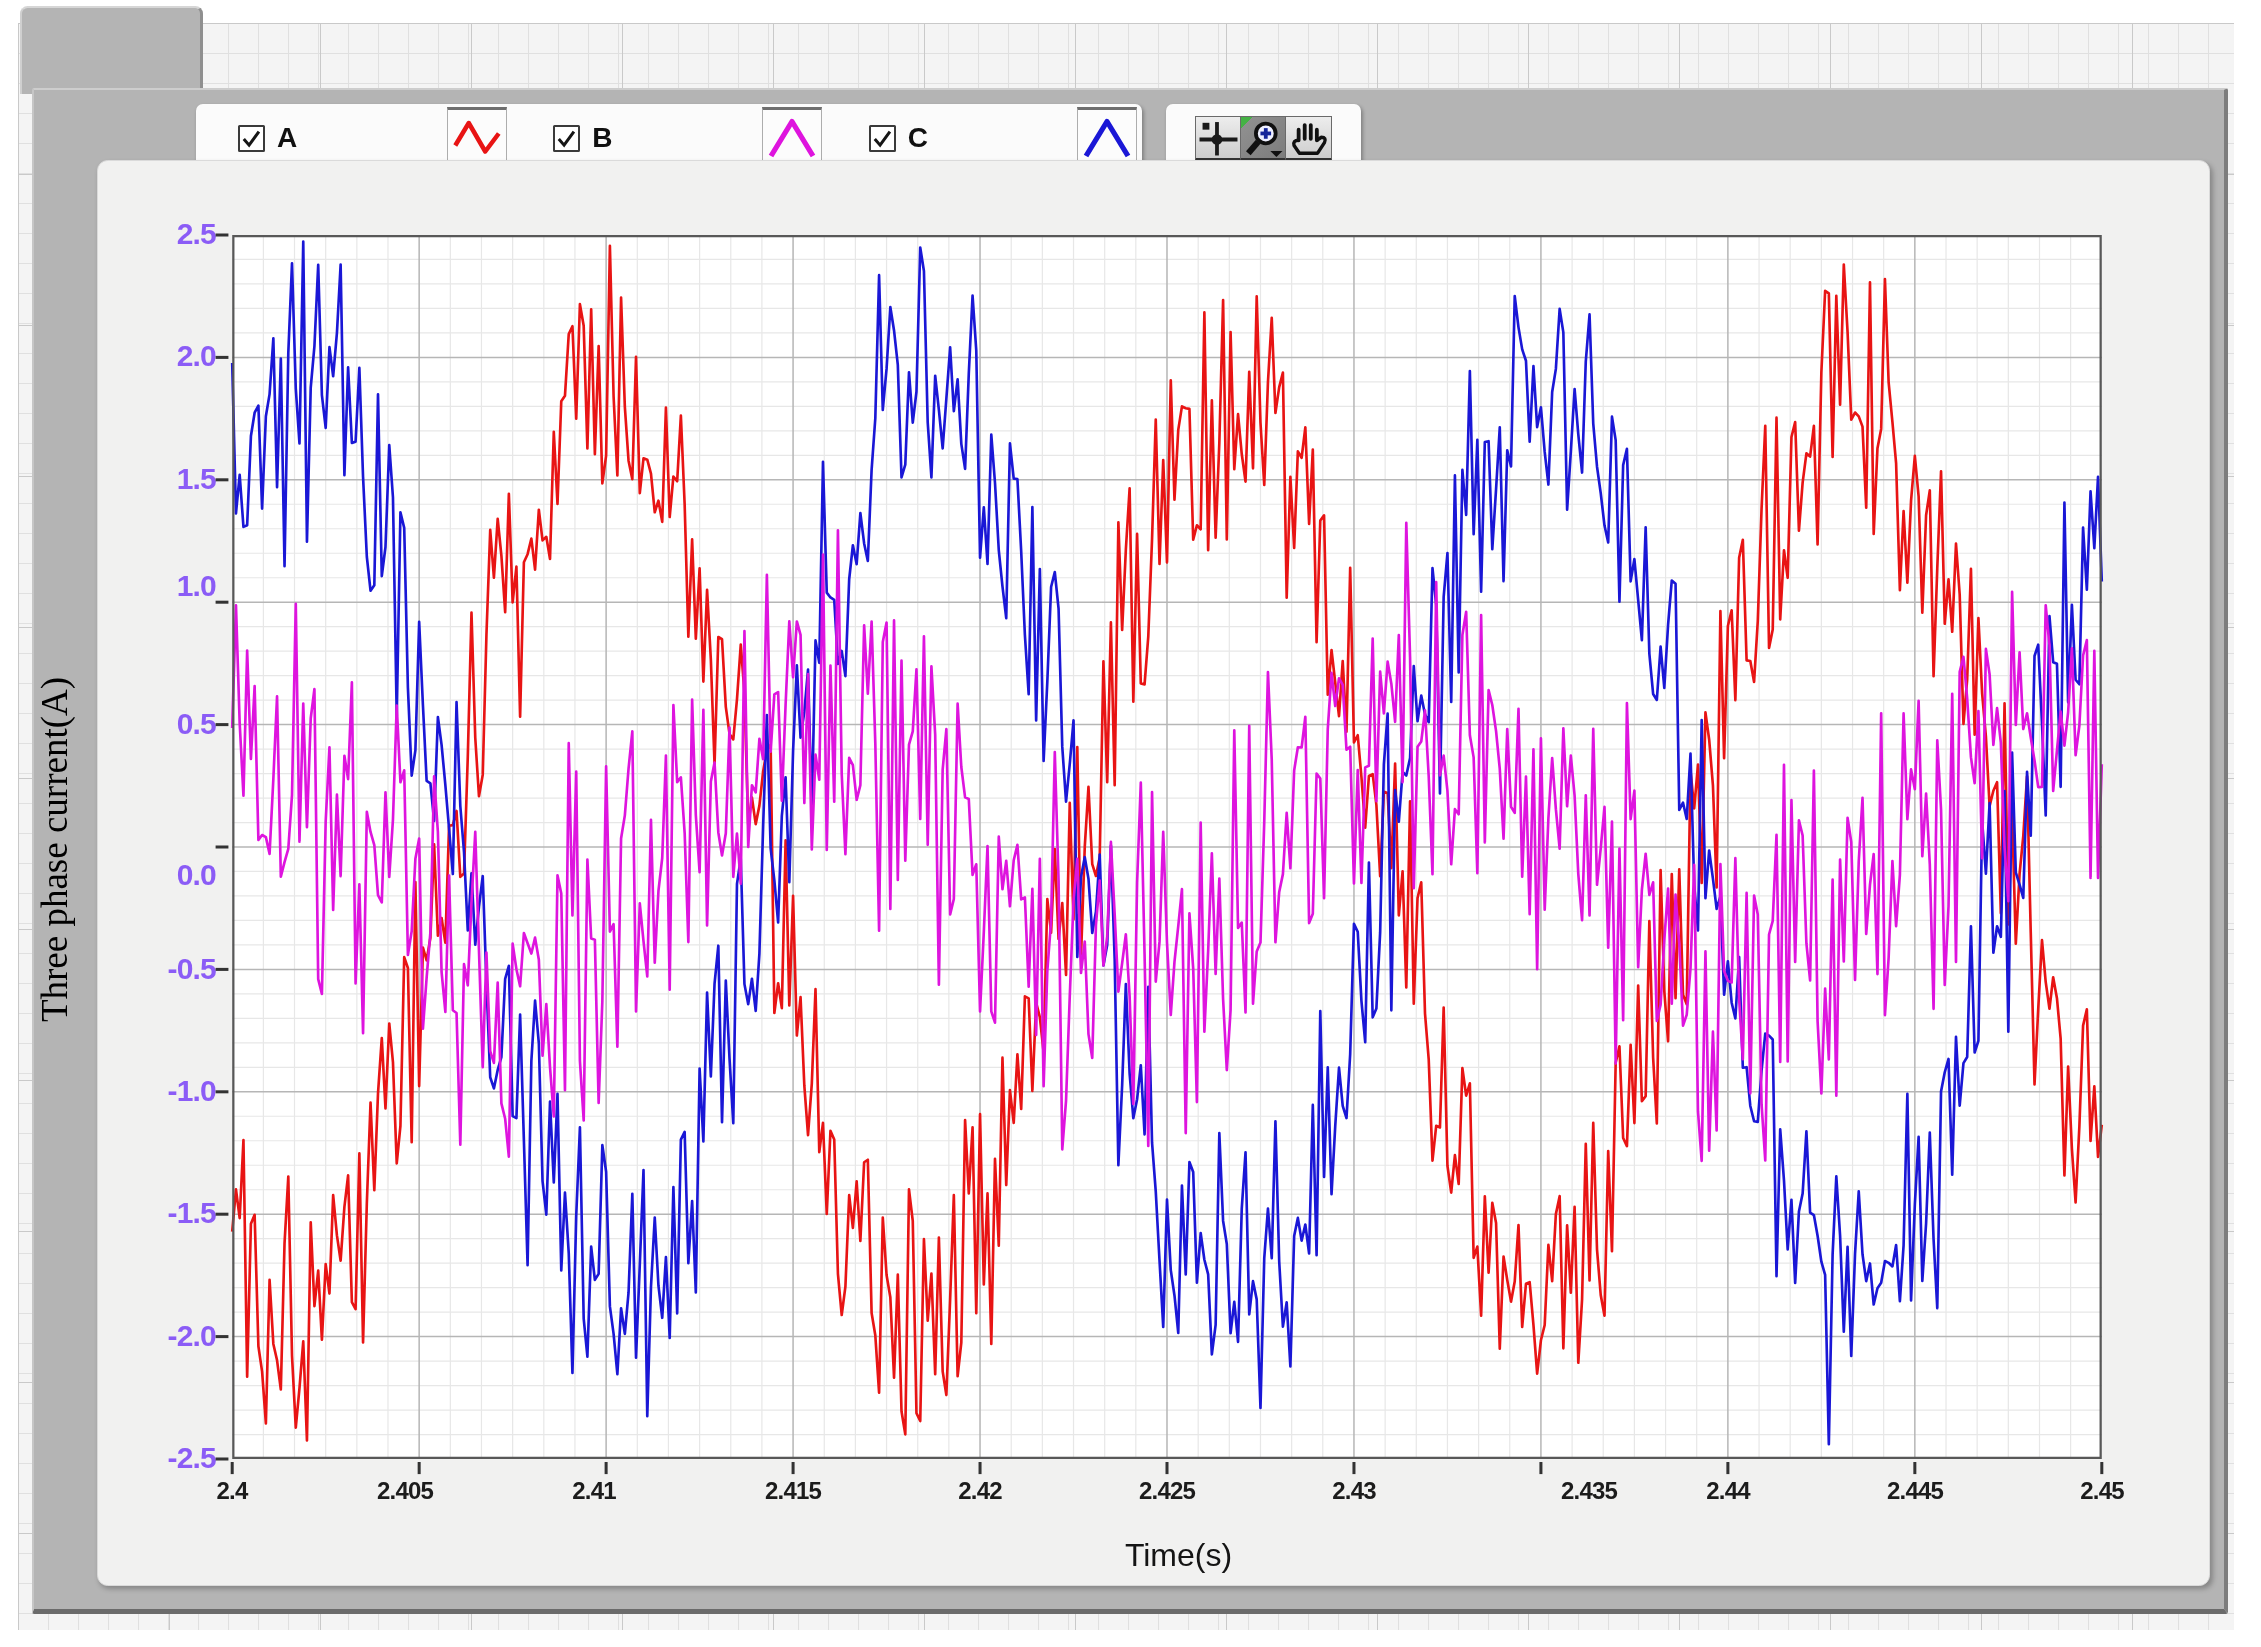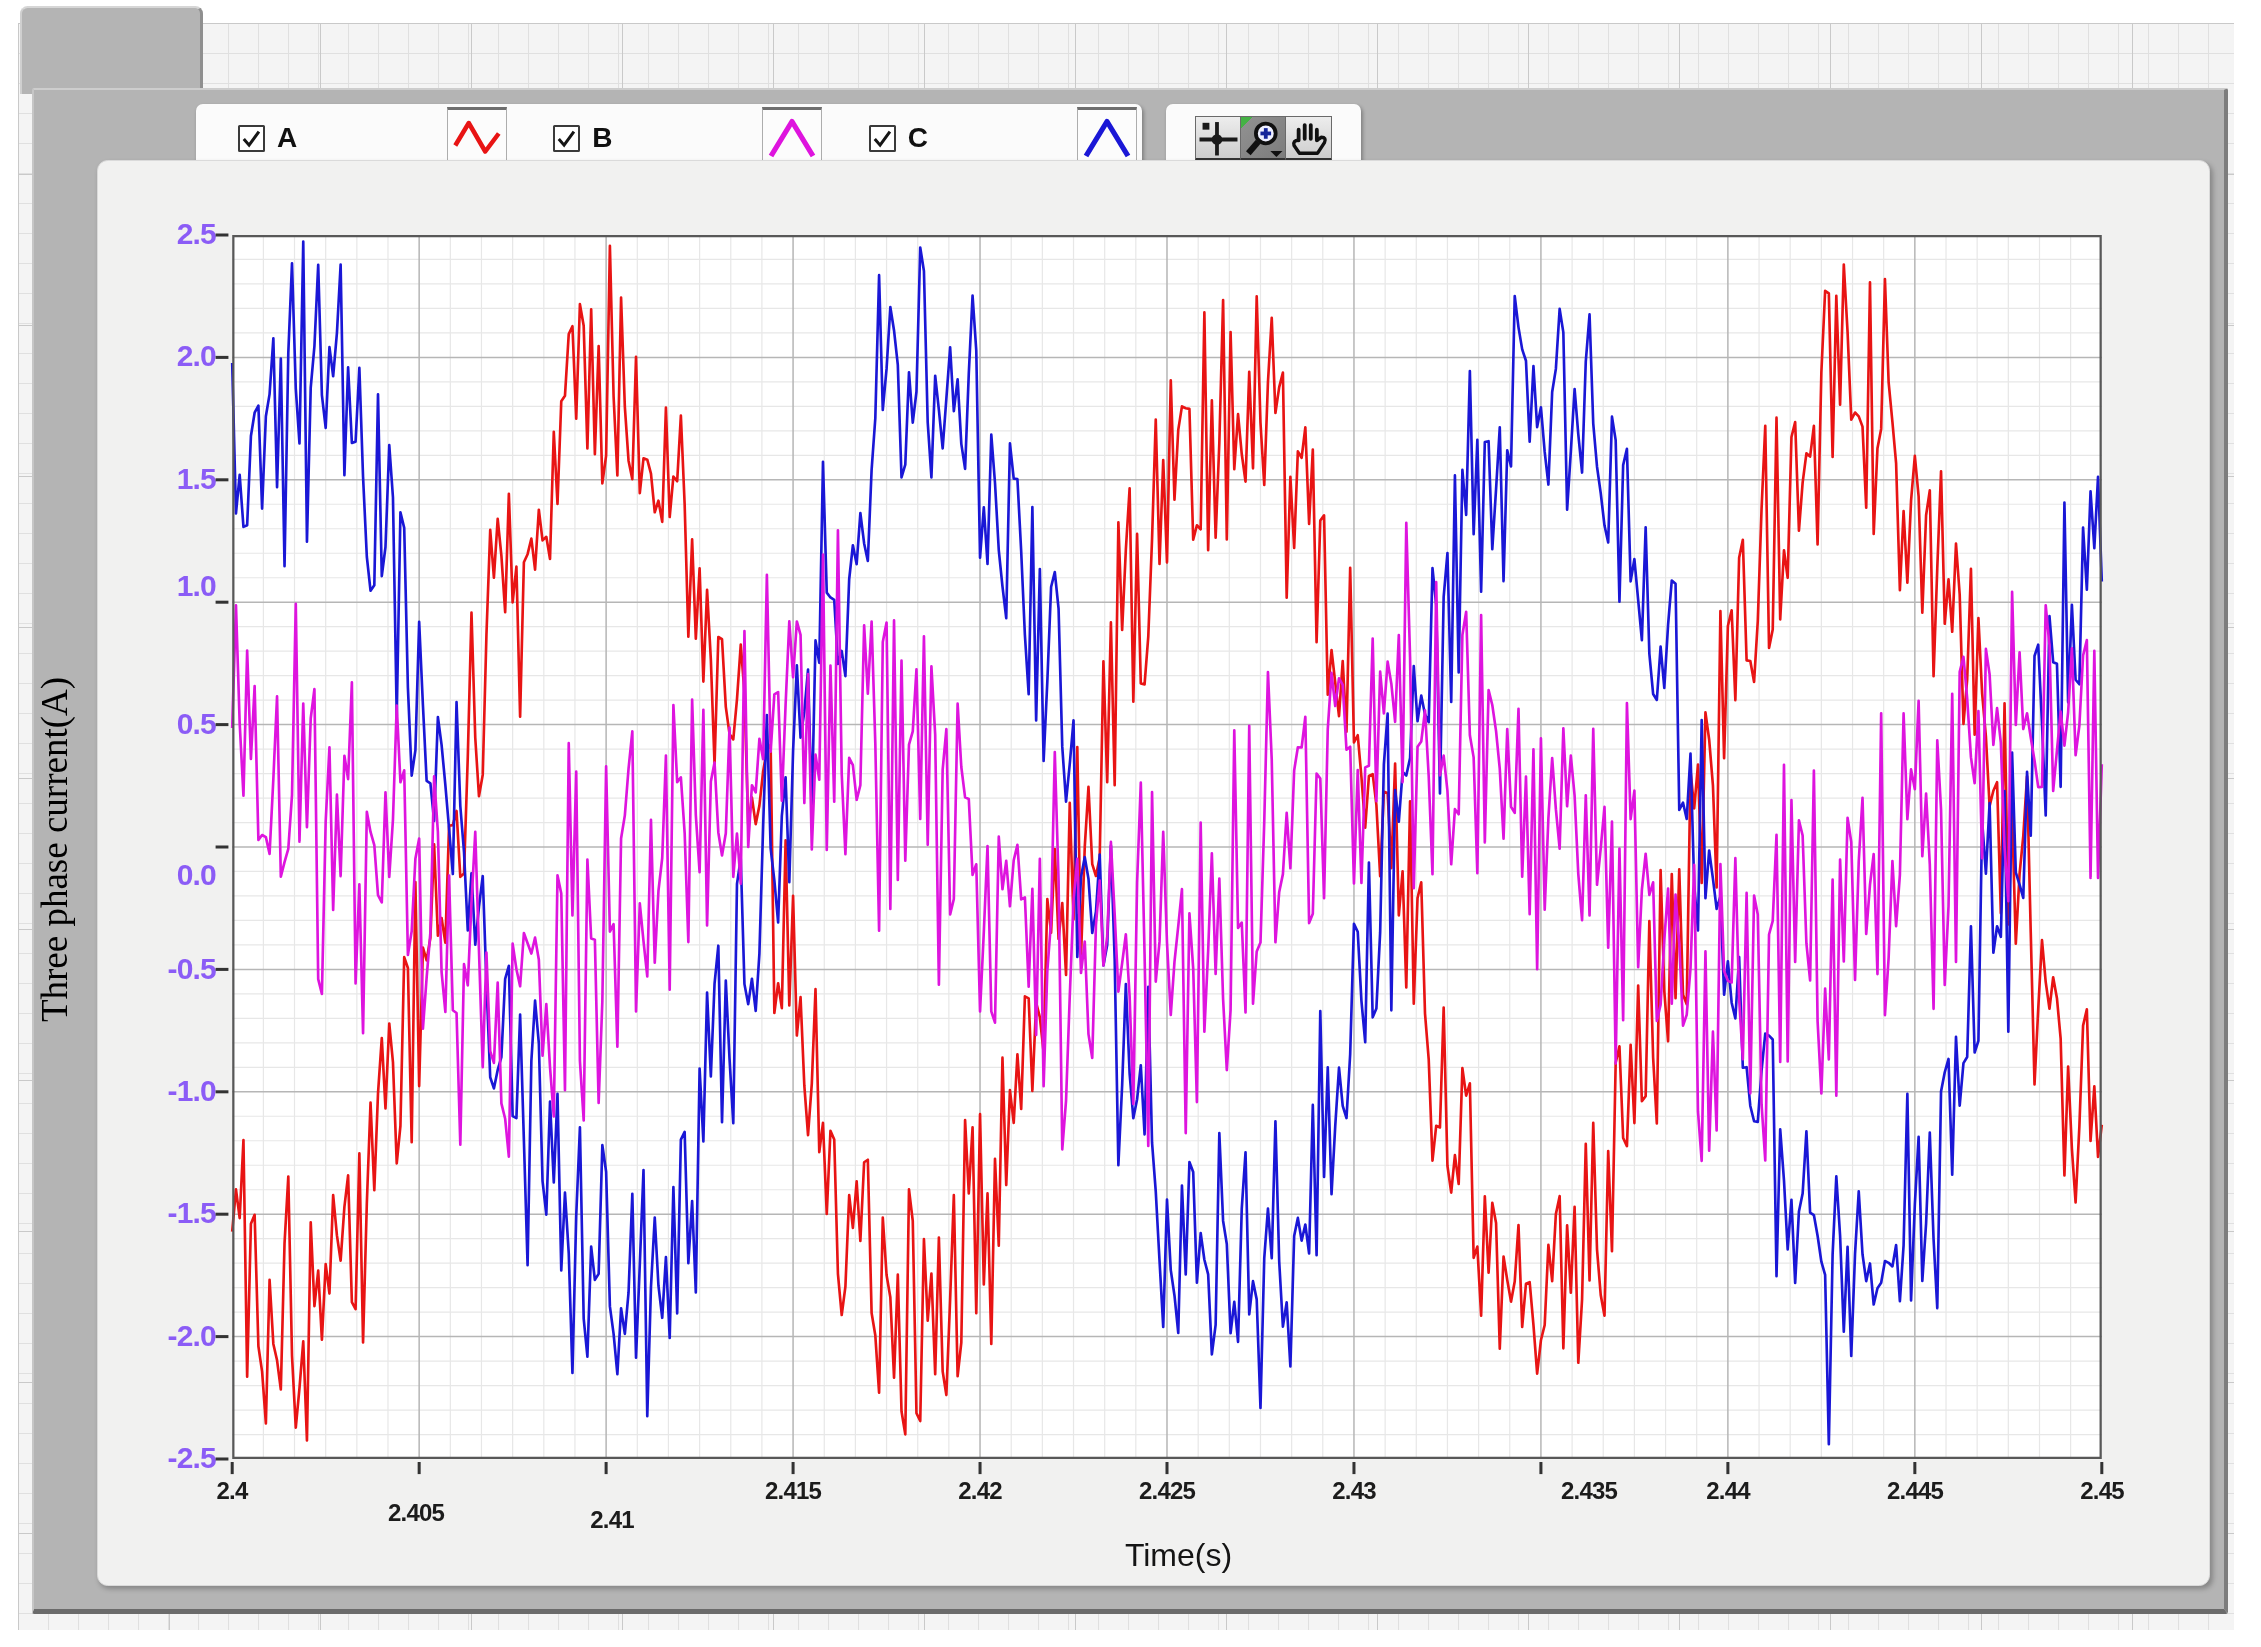--- a/index.html
+++ b/index.html
@@ -281,22 +281,22 @@
         <line x1="-22" y1="1621.0" x2="-5" y2="1621.0" stroke="#333" stroke-width="4"></line>
         <polyline points="0.0,1319.9 5.0,1264.0 9.9,1302.1 14.9,1198.5 19.8,1511.9 24.8,1309.5 29.7,1297.6 34.7,1471.6 39.6,1505.3 44.6,1573.8 49.5,1383.7 54.5,1468.6 59.4,1490.3 64.4,1528.9 69.3,1335.4 74.3,1247.0 79.2,1484.1 84.2,1579.4 89.1,1527.0 94.1,1465.1 99.0,1596.5 104.0,1307.4 108.9,1418.6 113.9,1371.5 118.8,1462.9 123.8,1362.9 128.8,1401.9 133.7,1271.5 138.7,1324.9 143.6,1358.4 148.6,1287.1 153.5,1245.3 158.5,1413.4 163.4,1422.5 168.4,1216.3 173.3,1466.7 178.3,1282.2 183.2,1148.9 188.2,1264.9 193.1,1136.8 198.1,1063.7 203.0,1156.7 208.0,1044.2 212.9,1095.4 217.9,1229.6 222.8,1179.7 227.8,956.4 232.7,970.8 237.7,1201.4 242.6,856.9 247.6,1127.1 252.6,943.6 257.5,960.6 262.5,930.6 267.4,807.1 272.4,928.1 277.3,904.6 282.3,937.3 287.2,782.4 292.2,781.5 297.1,762.7 302.1,850.0 307.0,845.7 312.0,691.0 316.9,500.0 321.9,665.8 326.8,743.3 331.8,715.0 336.7,529.7 341.7,390.6 346.6,453.9 351.6,376.0 356.5,424.5 361.5,499.4 366.4,342.8 371.4,486.5 376.4,439.2 381.3,637.9 386.3,433.4 391.2,422.7 396.2,402.0 401.1,443.1 406.1,363.8 411.0,404.4 416.0,399.7 420.9,429.0 425.9,260.5 430.8,356.3 435.8,220.2 440.7,213.0 445.7,131.3 450.6,120.8 455.6,243.2 460.5,91.6 465.5,120.3 470.4,282.8 475.4,98.5 480.3,290.2 485.3,147.1 490.2,328.9 495.2,292.1 500.2,14.2 505.1,213.9 510.1,318.5 515.0,82.8 520.0,227.6 524.9,298.9 529.9,323.5 534.8,161.2 539.8,341.9 544.7,295.8 549.7,297.6 554.6,316.0 559.6,367.2 564.5,351.8 569.5,379.9 574.4,228.4 579.4,373.5 584.3,319.8 589.3,326.1 594.2,239.1 599.2,356.6 604.1,532.0 609.1,403.0 614.0,534.7 619.0,441.3 624.0,591.4 628.9,469.9 633.9,562.4 638.8,701.4 643.8,532.4 648.7,535.3 653.7,624.9 658.6,660.7 663.6,668.0 668.5,614.9 673.5,542.4 678.4,606.1 683.4,780.8 688.3,744.9 693.3,780.2 698.2,755.7 703.2,710.1 708.1,681.6 713.1,674.9 718.0,1030.3 723.0,990.9 727.9,1023.9 732.9,801.7 737.8,1020.4 742.8,875.0 747.8,1060.2 752.7,1009.4 757.7,1126.6 762.6,1192.1 767.6,1123.9 772.5,998.8 777.5,1214.6 782.4,1175.9 787.4,1296.6 792.3,1186.3 797.3,1197.8 802.2,1375.7 807.2,1430.3 812.1,1392.7 817.1,1271.5 822.0,1314.9 827.0,1253.3 831.9,1332.3 836.9,1228.0 841.8,1224.7 846.8,1427.7 851.7,1457.2 856.7,1533.3 861.6,1301.2 866.6,1377.3 871.6,1406.9 876.5,1513.3 881.5,1376.8 886.4,1557.7 891.4,1588.4 896.3,1263.9 901.3,1305.6 906.2,1560.3 911.2,1570.7 916.1,1329.8 921.1,1437.9 926.0,1375.5 931.0,1508.7 935.9,1327.8 940.9,1504.9 945.8,1536.3 950.8,1409.5 955.7,1271.6 960.7,1511.4 965.6,1466.7 970.6,1172.2 975.5,1269.3 980.5,1181.6 985.4,1427.9 990.4,1164.3 995.4,1389.7 1000.3,1269.3 1005.3,1468.7 1010.2,1223.5 1015.2,1338.5 1020.1,1089.5 1025.1,1258.2 1030.0,1132.4 1035.0,1175.8 1039.9,1085.2 1044.9,1157.4 1049.8,1008.3 1054.8,1011.0 1059.7,1133.5 1064.7,1016.7 1069.6,1035.8 1074.6,1082.4 1079.5,879.4 1084.5,924.0 1089.4,813.3 1094.4,932.4 1099.3,884.9 1104.3,979.9 1109.2,752.1 1114.2,906.5 1119.2,678.1 1124.1,956.0 1129.1,810.1 1134.0,730.7 1139.0,833.3 1143.9,848.9 1148.9,824.1 1153.8,564.6 1158.8,724.6 1163.7,513.1 1168.7,728.6 1173.6,380.5 1178.6,523.0 1183.5,416.6 1188.5,335.4 1193.4,618.2 1198.4,395.9 1203.3,594.0 1208.3,595.1 1213.2,532.0 1218.2,402.8 1223.1,244.4 1228.1,435.7 1233.0,298.2 1238.0,433.6 1243.0,192.4 1247.9,350.6 1252.9,258.1 1257.8,227.0 1262.8,229.5 1267.7,230.3 1272.7,403.6 1277.6,384.4 1282.6,389.8 1287.5,102.5 1292.5,417.5 1297.4,218.8 1302.4,400.9 1307.3,275.5 1312.3,86.2 1317.2,403.2 1322.2,128.4 1327.1,310.1 1332.1,237.3 1337.0,290.1 1342.0,326.7 1346.9,181.1 1351.9,309.0 1356.8,81.3 1361.8,248.6 1366.8,331.1 1371.7,194.9 1376.7,109.6 1381.6,235.7 1386.6,201.4 1391.5,182.2 1396.5,480.4 1401.4,320.4 1406.4,414.4 1411.3,286.5 1416.3,295.0 1421.2,254.8 1426.2,382.6 1431.1,284.2 1436.1,539.4 1441.0,378.1 1446.0,371.3 1450.9,608.8 1455.9,549.6 1460.8,592.7 1465.8,637.2 1470.7,564.4 1475.7,657.7 1480.6,440.7 1485.6,672.1 1490.6,662.5 1495.5,717.8 1500.5,785.0 1505.4,716.5 1510.4,714.0 1515.3,754.8 1520.3,849.1 1525.2,737.2 1530.2,738.9 1535.1,838.4 1540.1,700.0 1545.0,901.0 1550.0,842.7 1554.9,996.5 1559.9,749.9 1564.8,1017.9 1569.8,878.1 1574.7,857.3 1579.7,1031.1 1584.6,1091.8 1589.6,1225.9 1594.5,1179.7 1599.5,1181.9 1604.4,1023.2 1609.4,1232.6 1614.4,1268.2 1619.3,1218.6 1624.3,1256.8 1629.2,1103.3 1634.2,1139.8 1639.1,1123.5 1644.1,1354.6 1649.0,1339.7 1654.0,1431.2 1658.9,1273.2 1663.9,1374.3 1668.8,1281.6 1673.8,1308.5 1678.7,1474.8 1683.7,1352.8 1688.6,1383.9 1693.6,1412.6 1698.5,1386.0 1703.5,1311.3 1708.4,1446.0 1713.4,1388.9 1718.3,1386.7 1723.3,1443.5 1728.2,1508.0 1733.2,1463.8 1738.2,1443.6 1743.1,1337.4 1748.1,1385.5 1753.0,1296.7 1758.0,1272.9 1762.9,1474.4 1767.9,1311.5 1772.8,1400.7 1777.8,1287.0 1782.7,1493.6 1787.7,1409.5 1792.6,1203.6 1797.6,1384.4 1802.5,1175.8 1807.5,1343.6 1812.4,1403.8 1817.4,1431.3 1822.3,1213.3 1827.3,1345.8 1832.2,1096.3 1837.2,1074.5 1842.1,1195.8 1847.1,1206.6 1852.0,1072.5 1857.0,1176.1 1862.0,993.9 1866.9,1147.0 1871.9,1140.6 1876.8,908.7 1881.8,1089.6 1886.7,1176.5 1891.7,840.9 1896.6,1001.3 1901.6,1067.8 1906.5,846.2 1911.5,1010.8 1916.4,839.9 1921.4,1006.3 1926.3,1018.8 1931.3,709.0 1936.2,759.5 1941.2,701.3 1946.1,858.1 1951.1,632.2 1956.0,668.1 1961.0,728.8 1965.9,864.1 1970.9,498.1 1975.8,692.8 1980.8,517.9 1985.8,497.0 1990.7,616.0 1995.7,427.4 2000.6,403.6 2005.6,563.3 2010.5,564.1 2015.5,591.9 2020.4,511.2 2025.4,362.7 2030.3,252.6 2035.3,547.0 2040.2,522.6 2045.2,241.9 2050.1,509.0 2055.1,417.5 2060.0,454.0 2065.0,267.5 2069.9,247.8 2074.9,391.7 2079.8,328.0 2084.8,289.2 2089.7,293.4 2094.7,252.8 2099.6,409.8 2104.6,182.1 2109.6,73.9 2114.5,77.3 2119.5,293.8 2124.4,80.6 2129.4,224.6 2134.3,39.0 2139.3,128.2 2144.2,244.5 2149.2,235.1 2154.1,240.2 2159.1,253.8 2164.0,361.1 2169.0,62.6 2173.9,395.8 2178.9,282.5 2183.8,256.8 2188.8,58.3 2193.7,195.3 2198.7,247.6 2203.6,302.5 2208.6,470.5 2213.5,365.7 2218.5,460.3 2223.4,351.8 2228.4,292.5 2233.4,346.0 2238.3,500.3 2243.3,371.1 2248.2,338.2 2253.2,584.3 2258.1,441.5 2263.1,313.0 2268.0,514.9 2273.0,456.1 2277.9,525.5 2282.9,408.8 2287.8,476.1 2292.8,647.4 2297.7,588.9 2302.7,442.1 2307.6,661.8 2312.6,507.2 2317.5,607.0 2322.5,664.0 2327.4,756.3 2332.4,736.0 2337.3,724.7 2342.3,898.1 2347.2,620.2 2352.2,913.0 2357.2,764.3 2362.1,938.7 2367.1,846.0 2372.0,796.0 2377.0,716.9 2381.9,923.6 2386.9,1124.9 2391.8,1025.2 2396.8,933.7 2401.7,989.1 2406.7,1024.7 2411.6,983.0 2416.6,1010.8 2421.5,1064.3 2426.5,1245.6 2431.4,1101.2 2436.4,1210.2 2441.3,1281.3 2446.3,1180.5 2451.2,1047.0 2456.2,1025.5 2461.1,1199.8 2466.1,1127.6 2471.0,1220.8 2476.0,1178.3" fill="none" stroke="#e81414" stroke-width="3.5" stroke-linejoin="round"></polyline>
         <polyline points="0.0,169.6 5.0,368.7 9.9,317.6 14.9,386.6 19.8,384.3 24.8,266.3 29.7,235.3 34.7,226.0 39.6,362.3 44.6,240.0 49.5,210.7 54.5,136.7 59.4,333.9 64.4,163.5 69.3,438.7 74.3,156.1 79.2,37.4 84.2,203.3 89.1,276.1 94.1,8.7 99.0,406.1 104.0,202.1 108.9,147.1 113.9,39.4 118.8,212.0 123.8,255.4 128.8,148.4 133.7,187.1 138.7,129.6 143.6,39.1 148.6,318.1 153.5,175.3 158.5,275.3 163.4,273.8 168.4,175.8 173.3,320.3 178.3,426.1 183.2,471.0 188.2,463.8 193.1,210.9 198.1,451.8 203.0,413.2 208.0,278.2 212.9,347.3 217.9,637.8 222.8,367.2 227.8,387.9 232.7,599.4 237.7,715.9 242.6,682.6 247.6,512.2 252.6,622.8 257.5,723.0 262.5,726.2 267.4,776.1 272.4,638.3 277.3,675.2 282.3,728.5 287.2,786.0 292.2,846.3 297.1,618.5 302.1,756.2 307.0,817.1 312.0,921.0 316.9,845.2 321.9,940.0 326.8,889.8 331.8,848.9 336.7,990.3 341.7,1115.4 346.6,1130.2 351.6,1105.8 356.5,1088.8 361.5,985.0 366.4,967.8 371.4,1167.0 376.4,1169.6 381.3,1032.4 386.3,1198.8 391.2,1364.3 396.2,1093.9 401.1,1014.0 406.1,1070.5 411.0,1252.9 416.0,1297.3 420.9,1147.6 425.9,1254.6 430.8,1137.4 435.8,1371.4 440.7,1268.3 445.7,1348.4 450.6,1506.9 455.6,1299.2 460.5,1181.6 465.5,1435.0 470.4,1485.4 475.4,1339.8 480.3,1383.7 485.3,1375.8 490.2,1205.4 495.2,1240.6 500.2,1418.9 505.1,1455.3 510.1,1508.7 515.0,1421.3 520.0,1455.3 524.9,1400.4 529.9,1269.9 534.8,1486.9 539.8,1363.8 544.7,1238.2 549.7,1564.2 554.6,1393.2 559.6,1301.3 564.5,1391.5 569.5,1434.0 574.4,1353.7 579.4,1460.7 584.3,1260.9 589.3,1428.1 594.2,1198.0 599.2,1187.7 604.1,1361.6 609.1,1279.4 614.0,1400.5 619.0,1103.8 624.0,1200.5 628.9,1003.2 633.9,1114.5 638.8,991.3 643.8,941.2 648.7,1174.9 653.7,987.3 658.6,1090.5 663.6,1176.2 668.5,859.4 673.5,825.7 678.4,992.1 683.4,1018.6 688.3,985.0 693.3,1027.6 698.2,951.6 703.2,781.1 708.1,635.9 713.1,812.3 718.0,854.6 723.0,910.4 727.9,769.2 732.9,718.1 737.8,857.2 742.8,683.4 747.8,569.9 752.7,665.7 757.7,631.6 762.6,575.5 767.6,763.3 772.5,536.9 777.5,566.6 782.4,300.3 787.4,473.6 792.3,480.0 797.3,483.2 802.2,568.1 807.2,550.8 812.1,584.2 817.1,455.9 822.0,410.9 827.0,436.0 831.9,368.2 836.9,408.5 841.8,431.7 846.8,311.0 851.7,242.7 856.7,53.2 861.6,231.7 866.6,177.3 871.6,95.4 876.5,126.4 881.5,172.0 886.4,321.1 891.4,304.1 896.3,181.7 901.3,248.5 906.2,207.6 911.2,16.5 916.1,47.6 921.1,248.2 926.0,321.0 931.0,186.4 935.9,231.7 940.9,282.7 945.8,216.7 950.8,148.8 955.7,233.2 960.7,191.1 965.6,276.6 970.6,309.7 975.5,183.6 980.5,80.2 985.4,152.7 990.4,427.4 995.4,360.6 1000.3,435.5 1005.3,264.3 1010.2,328.1 1015.2,417.2 1020.1,465.2 1025.1,507.4 1030.0,276.0 1035.0,322.6 1039.9,323.2 1044.9,419.1 1049.8,529.8 1054.8,608.1 1059.7,360.2 1064.7,642.8 1069.6,442.4 1074.6,696.5 1079.5,591.6 1084.5,466.1 1089.4,446.3 1094.4,494.7 1099.3,677.9 1104.3,750.4 1109.2,700.9 1114.2,642.7 1119.2,956.2 1124.1,850.3 1129.1,824.0 1134.0,852.5 1139.0,924.3 1143.9,896.3 1148.9,820.5 1153.8,967.3 1158.8,940.3 1163.7,808.6 1168.7,959.1 1173.6,1231.8 1178.6,1126.0 1183.5,991.9 1188.5,1110.5 1193.4,1169.7 1198.4,1144.5 1203.3,1099.5 1208.3,1191.0 1213.2,995.8 1218.2,1202.1 1223.1,1266.5 1228.1,1358.4 1233.0,1446.0 1238.0,1277.5 1243.0,1370.8 1247.9,1404.4 1252.9,1454.1 1257.8,1258.9 1262.8,1376.7 1267.7,1227.6 1272.7,1240.9 1277.6,1387.6 1282.6,1321.7 1287.5,1357.1 1292.5,1376.4 1297.4,1482.5 1302.4,1443.3 1307.3,1189.4 1312.3,1305.7 1317.2,1336.3 1322.2,1454.5 1327.1,1412.9 1332.1,1465.8 1337.0,1289.4 1342.0,1214.9 1346.9,1429.6 1351.9,1385.5 1356.8,1409.6 1361.8,1553.3 1366.8,1355.1 1371.7,1289.4 1376.7,1355.1 1381.6,1173.9 1386.6,1359.5 1391.5,1445.6 1396.5,1413.5 1401.4,1498.4 1406.4,1325.8 1411.3,1301.7 1416.3,1331.8 1421.2,1310.5 1426.2,1348.8 1431.1,1152.1 1436.1,1351.2 1441.0,1027.7 1446.0,1247.6 1450.9,1102.2 1455.9,1270.2 1460.8,1180.1 1465.8,1102.6 1470.7,1153.3 1475.7,1169.5 1480.6,1084.6 1485.6,912.3 1490.6,922.8 1495.5,1014.2 1500.5,1069.0 1505.4,831.0 1510.4,1036.1 1515.3,1024.3 1520.3,923.3 1525.2,701.0 1530.2,633.9 1535.1,1026.8 1540.1,735.0 1545.0,777.1 1550.0,711.0 1554.9,715.8 1559.9,692.8 1564.8,570.8 1569.8,643.9 1574.7,610.0 1579.7,634.9 1584.6,645.2 1589.6,441.1 1594.5,489.9 1599.5,739.7 1604.4,479.1 1609.4,421.2 1614.4,618.5 1619.3,318.4 1624.3,579.3 1629.2,311.0 1634.2,370.6 1639.1,180.1 1644.1,396.2 1649.0,271.1 1654.0,472.5 1658.9,274.2 1663.9,273.1 1668.8,416.0 1673.8,336.6 1678.7,254.6 1683.7,458.4 1688.6,285.0 1693.6,306.5 1698.5,80.8 1703.5,122.3 1708.4,151.5 1713.4,166.5 1718.3,273.6 1723.3,173.6 1728.2,254.4 1733.2,228.1 1738.2,287.3 1743.1,330.5 1748.1,208.0 1753.0,177.3 1758.0,97.9 1762.9,129.0 1767.9,363.7 1772.8,287.0 1777.8,203.9 1782.7,264.1 1787.7,314.6 1792.6,167.7 1797.6,105.2 1802.5,249.7 1807.5,306.9 1812.4,341.8 1817.4,384.8 1822.3,407.3 1827.3,240.6 1832.2,271.7 1837.2,485.5 1842.1,304.7 1847.1,283.2 1852.0,458.7 1857.0,429.2 1862.0,483.4 1866.9,536.6 1871.9,387.1 1876.8,554.3 1881.8,607.8 1886.7,615.8 1891.7,545.0 1896.6,599.7 1901.6,516.4 1906.5,457.5 1911.5,462.0 1916.4,761.5 1921.4,751.8 1926.3,773.4 1931.3,686.7 1936.2,860.9 1941.2,921.0 1946.1,642.3 1951.1,878.2 1956.0,815.1 1961.0,852.4 1965.9,892.5 1970.9,876.0 1975.8,1006.2 1980.8,961.8 1985.8,1016.7 1990.7,1037.5 1995.7,956.2 2000.6,1102.9 2005.6,1102.1 2010.5,1153.5 2015.5,1173.7 2020.4,1174.6 2025.4,1106.5 2030.3,1057.6 2035.3,1060.4 2040.2,1065.4 2045.2,1378.8 2050.1,1184.3 2055.1,1252.1 2060.0,1343.5 2065.0,1277.6 2069.9,1387.9 2074.9,1293.1 2079.8,1269.5 2084.8,1187.1 2089.7,1294.8 2094.7,1297.9 2099.6,1325.3 2104.6,1359.7 2109.6,1377.3 2114.5,1601.5 2119.5,1350.0 2124.4,1246.6 2129.4,1325.0 2134.3,1452.4 2139.3,1339.9 2144.2,1484.6 2149.2,1349.4 2154.1,1266.5 2159.1,1349.8 2164.0,1385.4 2169.0,1362.0 2173.9,1416.4 2178.9,1394.9 2183.8,1387.7 2188.8,1358.8 2193.7,1361.2 2198.7,1366.0 2203.6,1337.7 2208.6,1412.0 2213.5,1338.2 2218.5,1137.3 2223.4,1410.9 2228.4,1283.9 2233.4,1194.4 2238.3,1385.3 2243.3,1309.1 2248.2,1188.6 2253.2,1330.0 2258.1,1421.2 2263.1,1134.2 2268.0,1108.8 2273.0,1091.2 2277.9,1244.4 2282.9,1061.8 2287.8,1153.1 2292.8,1096.7 2297.7,1088.6 2302.7,915.4 2307.6,1082.7 2312.6,1067.1 2317.5,775.6 2322.5,845.7 2327.4,752.2 2332.4,950.6 2337.3,915.4 2342.3,929.5 2347.2,736.3 2352.2,1055.0 2357.2,685.5 2362.1,844.0 2367.1,860.5 2372.0,877.9 2377.0,710.8 2381.9,795.6 2386.9,557.5 2391.8,542.6 2396.8,647.3 2401.7,768.6 2406.7,504.8 2411.6,565.8 2416.6,567.9 2421.5,730.8 2426.5,354.2 2431.4,618.9 2436.4,489.8 2441.3,589.0 2446.3,595.0 2451.2,387.5 2456.2,469.8 2461.1,339.5 2466.1,414.6 2471.0,320.2 2476.0,458.9" fill="none" stroke="#1a17d6" stroke-width="3.5" stroke-linejoin="round"></polyline>
         <polyline points="0.0,652.9 5.0,490.5 9.9,646.3 14.9,742.5 19.8,550.2 24.8,693.9 29.7,597.3 34.7,801.3 39.6,794.6 44.6,797.4 49.5,819.6 54.5,720.2 59.4,610.9 64.4,849.9 69.3,830.5 74.3,813.0 79.2,741.9 84.2,488.3 89.1,803.4 94.1,620.5 99.0,784.3 104.0,640.0 108.9,601.3 113.9,985.5 118.8,1005.1 123.8,776.7 128.8,678.4 133.7,893.9 138.7,741.2 143.6,849.1 148.6,689.7 153.5,720.6 158.5,592.3 163.4,991.1 168.4,860.0 173.3,1057.1 178.3,763.9 183.2,790.6 188.2,808.0 193.1,874.2 198.1,883.9 203.0,738.0 208.0,850.0 212.9,774.3 217.9,623.3 222.8,724.8 227.8,708.9 232.7,953.5 237.7,922.1 242.6,826.2 247.6,799.3 252.6,1051.2 257.5,983.4 262.5,923.3 267.4,717.0 272.4,790.3 277.3,976.1 282.3,1029.0 287.2,848.5 292.2,1026.6 297.1,1030.4 302.1,1204.8 307.0,965.6 312.0,993.7 316.9,884.6 321.9,790.4 326.8,947.3 331.8,1102.1 336.7,950.4 341.7,1080.7 346.6,1096.4 351.6,990.1 356.5,1150.0 361.5,1170.4 366.4,1220.5 371.4,938.4 376.4,972.3 381.3,995.0 386.3,924.4 391.2,937.9 396.2,951.6 401.1,930.5 406.1,959.7 411.0,1086.9 416.0,1018.6 420.9,1102.0 425.9,1167.3 430.8,848.1 435.8,872.0 440.7,1132.6 445.7,673.0 450.6,901.2 455.6,710.7 460.5,1093.9 465.5,1172.7 470.4,827.2 475.4,931.7 480.3,933.2 485.3,1149.6 490.2,1014.7 495.2,703.6 500.2,922.5 505.1,912.7 510.1,1075.0 515.0,799.2 520.0,768.6 524.9,706.6 529.9,657.3 534.8,1028.3 539.8,885.0 544.7,935.0 549.7,981.9 554.6,774.5 559.6,963.6 564.5,868.7 569.5,825.1 574.4,689.5 579.4,999.6 584.3,622.5 589.3,724.6 594.2,718.2 599.2,791.7 604.1,936.4 609.1,615.1 614.0,768.2 619.0,843.9 624.0,628.7 628.9,914.4 633.9,723.7 638.8,698.7 643.8,791.2 648.7,821.7 653.7,792.3 658.6,652.3 663.6,850.0 668.5,792.6 673.5,859.1 678.4,524.5 683.4,810.5 688.3,728.7 693.3,738.1 698.2,667.1 703.2,694.2 708.1,450.0 713.1,684.2 718.0,608.4 723.0,605.3 727.9,749.1 732.9,621.8 737.8,511.5 742.8,585.7 747.8,511.8 752.7,529.6 757.7,752.3 762.6,581.6 767.6,813.7 772.5,688.1 777.5,721.4 782.4,423.2 787.4,814.4 792.3,570.2 797.3,750.5 802.2,391.1 807.2,713.6 812.1,819.9 817.1,692.5 822.0,702.1 827.0,748.0 831.9,728.6 836.9,516.8 841.8,607.6 846.8,511.8 851.7,673.0 856.7,921.3 861.6,539.1 866.6,513.3 871.6,892.5 876.5,510.4 881.5,854.2 886.4,563.6 891.4,828.7 896.3,674.9 901.3,657.3 906.2,575.2 911.2,773.3 916.1,531.4 921.1,807.6 926.0,571.3 931.0,661.7 935.9,992.9 940.9,707.9 945.8,654.4 950.8,899.8 955.7,879.3 960.7,620.7 965.6,704.6 970.6,744.8 975.5,746.9 980.5,847.4 985.4,833.4 990.4,1028.3 995.4,923.1 1000.3,809.2 1005.3,1028.3 1010.2,1043.2 1015.2,796.8 1020.1,866.4 1025.1,828.7 1030.0,889.0 1035.0,828.0 1039.9,807.7 1044.9,879.8 1049.8,877.1 1054.8,995.5 1059.7,865.8 1064.7,1059.4 1069.6,826.2 1074.6,1127.4 1079.5,974.6 1084.5,908.0 1089.4,684.8 1094.4,855.3 1099.3,1210.9 1104.3,1146.3 1109.2,1008.9 1114.2,881.4 1119.2,826.3 1124.1,977.4 1129.1,935.6 1134.0,1058.3 1139.0,1089.9 1143.9,913.8 1148.9,854.9 1153.8,967.5 1158.8,929.2 1163.7,803.8 1168.7,899.4 1173.6,1002.0 1178.6,964.3 1183.5,926.0 1188.5,1008.1 1193.4,1150.7 1198.4,857.3 1203.3,725.1 1208.3,952.8 1213.2,1206.3 1218.2,737.7 1223.1,988.7 1228.1,936.2 1233.0,790.3 1238.0,937.4 1243.0,1032.8 1247.9,962.6 1252.9,915.2 1257.8,866.3 1262.8,1189.4 1267.7,898.4 1272.7,971.2 1277.6,1148.3 1282.6,778.0 1287.5,1055.1 1292.5,948.2 1297.4,818.9 1302.4,978.7 1307.3,852.3 1312.3,1012.1 1317.2,1105.9 1322.2,1026.7 1327.1,655.9 1332.1,917.7 1337.0,910.6 1342.0,1029.6 1346.9,650.0 1351.9,1018.1 1356.8,948.9 1361.8,937.1 1366.8,776.9 1371.7,578.8 1376.7,694.6 1381.6,936.7 1386.6,870.0 1391.5,846.4 1396.5,765.2 1401.4,838.7 1406.4,709.1 1411.3,678.4 1416.3,678.7 1421.2,638.0 1426.2,911.3 1431.1,898.8 1436.1,713.2 1441.0,719.8 1446.0,878.2 1450.9,654.4 1455.9,579.8 1460.8,623.8 1465.8,587.0 1470.7,595.8 1475.7,681.7 1480.6,677.7 1485.6,858.8 1490.6,708.5 1495.5,858.2 1500.5,705.1 1505.4,702.9 1510.4,534.4 1515.3,749.8 1520.3,578.2 1525.2,633.6 1530.2,565.0 1535.1,594.2 1540.1,644.7 1545.0,529.9 1550.0,724.6 1554.9,381.2 1559.9,559.1 1564.8,865.1 1569.8,677.7 1574.7,670.9 1579.7,629.6 1584.6,717.1 1589.6,846.5 1594.5,459.7 1599.5,715.6 1604.4,689.5 1609.4,736.3 1614.4,833.4 1619.3,760.4 1624.3,767.2 1629.2,529.8 1634.2,499.0 1639.1,662.6 1644.1,691.8 1649.0,845.1 1654.0,503.2 1658.9,804.4 1663.9,602.7 1668.8,622.5 1673.8,657.0 1678.7,707.1 1683.7,799.4 1688.6,654.4 1693.6,757.2 1698.5,765.4 1703.5,627.6 1708.4,849.9 1713.4,717.1 1718.3,899.4 1723.3,681.0 1728.2,972.4 1733.2,666.5 1738.2,893.4 1743.1,772.4 1748.1,692.6 1753.0,760.4 1758.0,812.7 1762.9,653.4 1767.9,756.6 1772.8,689.4 1777.8,742.4 1782.7,846.5 1787.7,907.4 1792.6,741.9 1797.6,901.1 1802.5,653.9 1807.5,860.5 1812.4,812.2 1817.4,757.4 1822.3,943.9 1827.3,776.8 1832.2,1097.2 1837.2,812.6 1842.1,1039.9 1847.1,619.9 1852.0,773.6 1857.0,735.8 1862.0,969.8 1866.9,867.1 1871.9,819.4 1876.8,873.9 1881.8,857.3 1886.7,1041.0 1891.7,1019.4 1896.6,933.3 1901.6,865.5 1906.5,1017.9 1911.5,873.6 1916.4,938.4 1921.4,1047.0 1926.3,1032.6 1931.3,971.2 1936.2,834.2 1941.2,1160.7 1946.1,1226.1 1951.1,948.8 1956.0,1212.8 1961.0,1055.1 1965.9,1185.9 1970.9,833.2 1975.8,974.7 1980.8,987.8 1985.8,989.9 1990.7,825.3 1995.7,1011.8 2000.6,1091.6 2005.6,871.3 2010.5,1136.7 2015.5,874.8 2020.4,899.8 2025.4,1151.1 2030.3,1225.5 2035.3,926.4 2040.2,908.3 2045.2,794.3 2050.1,1095.1 2055.1,701.7 2060.0,1094.5 2065.0,748.2 2069.9,962.6 2074.9,775.2 2079.8,795.3 2084.8,938.2 2089.7,987.2 2094.7,709.2 2099.6,1041.1 2104.6,1136.9 2109.6,998.1 2114.5,1091.7 2119.5,853.6 2124.4,1139.8 2129.4,827.0 2134.3,962.1 2139.3,771.8 2144.2,803.9 2149.2,986.5 2154.1,829.7 2159.1,745.3 2164.0,925.7 2169.0,860.4 2173.9,819.8 2178.9,978.8 2183.8,633.5 2188.8,1033.1 2193.7,957.0 2198.7,829.1 2203.6,915.2 2208.6,847.5 2213.5,633.6 2218.5,773.6 2223.4,707.7 2228.4,734.0 2233.4,616.9 2238.3,822.7 2243.3,739.6 2248.2,833.1 2253.2,1024.8 2258.1,669.2 2263.1,760.9 2268.0,993.1 2273.0,888.9 2277.9,607.7 2282.9,962.8 2287.8,578.4 2292.8,558.7 2297.7,613.7 2302.7,691.5 2307.6,726.1 2312.6,630.6 2317.5,825.5 2322.5,548.2 2327.4,581.6 2332.4,675.3 2337.3,626.6 2342.3,672.4 2347.2,810.8 2352.2,882.3 2357.2,472.4 2362.1,648.9 2367.1,552.7 2372.0,654.3 2377.0,633.4 2381.9,665.5 2386.9,695.8 2391.8,731.2 2396.8,730.8 2401.7,490.3 2406.7,543.1 2411.6,736.3 2416.6,683.0 2421.5,631.3 2426.5,676.3 2431.4,632.1 2436.4,547.4 2441.3,689.0 2446.3,649.6 2451.2,556.9 2456.2,536.5 2461.1,851.4 2466.1,550.7 2471.0,851.5 2476.0,700.9" fill="none" stroke="#de14de" stroke-width="3.5" stroke-linejoin="round"></polyline>
         <rect x="1.5" y="1.5" width="2473" height="1618" fill="none" stroke="#585858" stroke-width="3"></rect>
       </svg>
   </div>
 
   <div class="xticks" id="xticks">
       <div class="tick" style="left: 0px;">2.4</div>
-      <div class="tick" style="left: 184px; margin-top: 22px;">2.405</div>
-      <div class="tick" style="left: 380px; margin-top: 29px;">2.41</div>
+      <div class="tick" style="left: 173px;">2.405</div>
+      <div class="tick" style="left: 362px;">2.41</div>
       <div class="tick" style="left: 561px;">2.415</div>
       <div class="tick" style="left: 748px;">2.42</div>
       <div class="tick" style="left: 935px;">2.425</div>
       <div class="tick" style="left: 1122px;">2.43</div>
       <div class="tick" style="left: 1357px;">2.435</div>
       <div class="tick" style="left: 1496px;">2.44</div>
       <div class="tick" style="left: 1683px;">2.445</div>
       <div class="tick" style="left: 1870px;">2.45</div>
     </div>
   <div class="xtitle">Time(s)</div>

